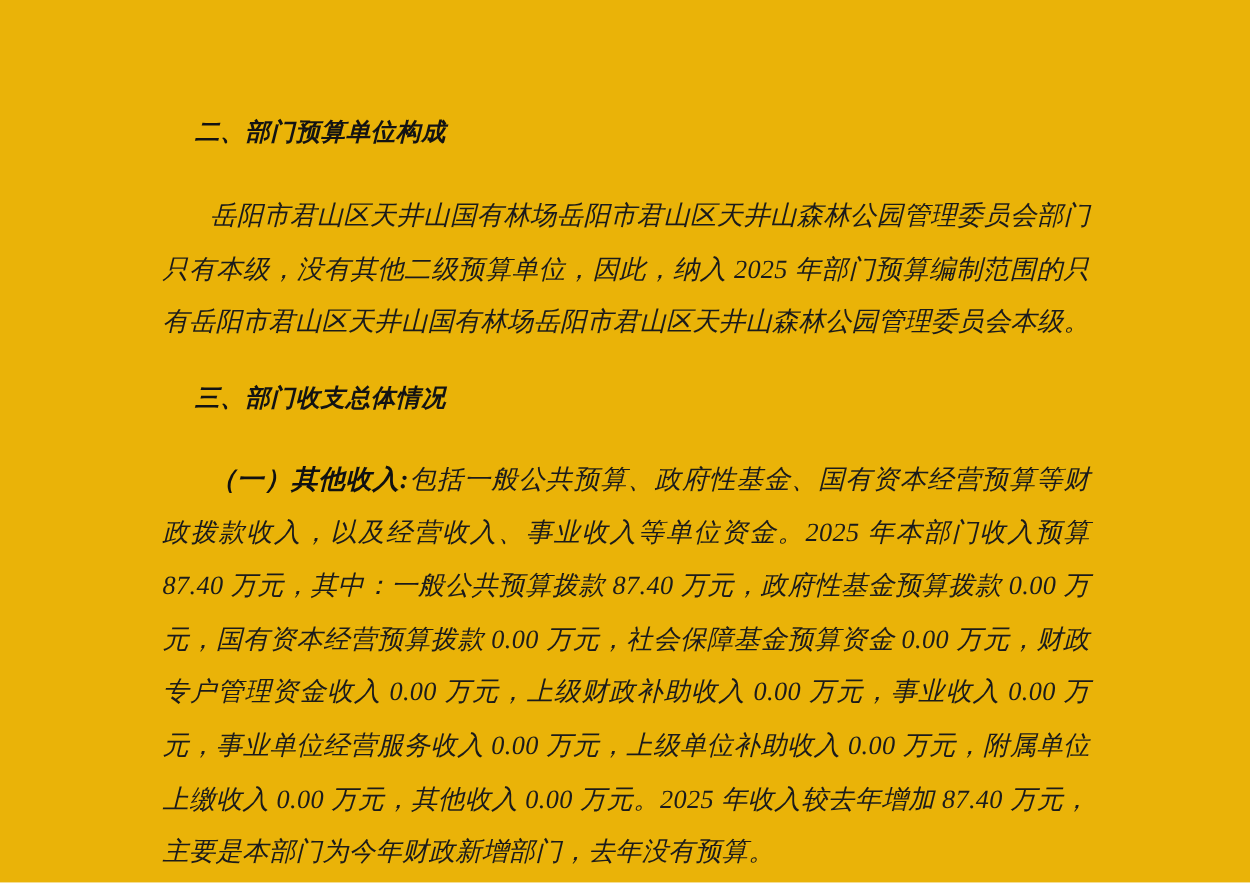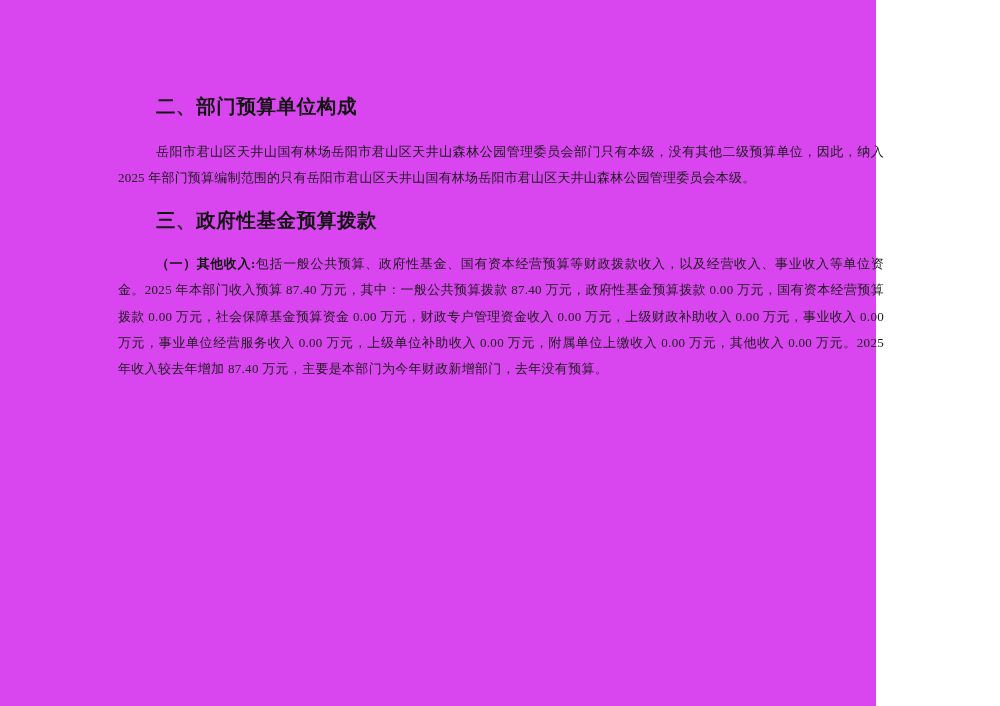--- a/index.html
+++ b/index.html
@@ -9,48 +9,49 @@
   }
   body {
     width: 1000px;
     height: 706px;
     font-family: "Liberation Serif", "DejaVu Serif", serif;
     color: #1a1a1a;
     overflow: hidden;
   }
   .page {
     position: relative;
-    width: 876px;
+    width: 1000px;
     height: 706px;
-    background: #d946ef;
+    background: #eab308;
     box-sizing: border-box;
     padding: 88px 118px 40px 118px;
+    font-style: italic;
   }
   .doc-body {
     width: 766px;
   }
   h2.section-heading {
     font-size: 19.5px;
     font-weight: bold;
     margin: 0;
     padding: 0;
     line-height: 1.9;
     text-indent: 38px;
     letter-spacing: 0.6px;
     color: #131313;
   }
   .heading-spacer-1 { height: 14px; }
   .heading-spacer-2 { height: 12px; }
   .para {
-    font-size: 13px;
+    font-size: 21px;
     line-height: 2.03;
     text-align: justify;
     text-justify: inter-ideograph;
     text-indent: 38px;
-    margin: 0;
+    margin: 12px;
     letter-spacing: 0.2px;
     color: #1b1b1b;
   }
   .lead {
     font-weight: bold;
     color: #111111;
   }
   .num {
     font-family: "Liberation Serif", "DejaVu Serif", serif;
     letter-spacing: 0.3px;
@@ -64,20 +65,20 @@
   <div class="doc-body">
 
     <h2 class="section-heading">二、部门预算单位构成</h2>
 
     <div class="heading-spacer-1"></div>
 
     <p class="para">岳阳市君山区天井山国有林场岳阳市君山区天井山森林公园管理委员会部门只有本级，没有其他二级预算单位，因此，纳入 2025 年部门预算编制范围的只有岳阳市君山区天井山国有林场岳阳市君山区天井山森林公园管理委员会本级。</p>
 
     <div class="block-gap"></div>
 
-    <h2 class="section-heading">三、政府性基金预算拨款</h2>
+    <h2 class="section-heading">三、部门收支总体情况</h2>
 
     <div class="heading-spacer-2"></div>
 
     <p class="para"><span class="lead">（一）其他收入:</span><span class="num">包括一般公共预算、政府性基金、国有资本经营预算等财政拨款收入，以及经营收入、事业收入等单位资金。2025 年本部门收入预算 87.40 万元，其中：一般公共预算拨款 87.40 万元，政府性基金预算拨款 0.00 万元，国有资本经营预算拨款 0.00 万元，社会保障基金预算资金 0.00 万元，财政专户管理资金收入 0.00 万元，上级财政补助收入 0.00 万元，事业收入 0.00 万元，事业单位经营服务收入 0.00 万元，上级单位补助收入 0.00 万元，附属单位上缴收入 0.00 万元，其他收入 0.00 万元。2025 年收入较去年增加 87.40 万元，主要是本部门为今年财政新增部门，去年没有预算。</span></p>
 
   </div>
 </div>
 
 </body></html>

